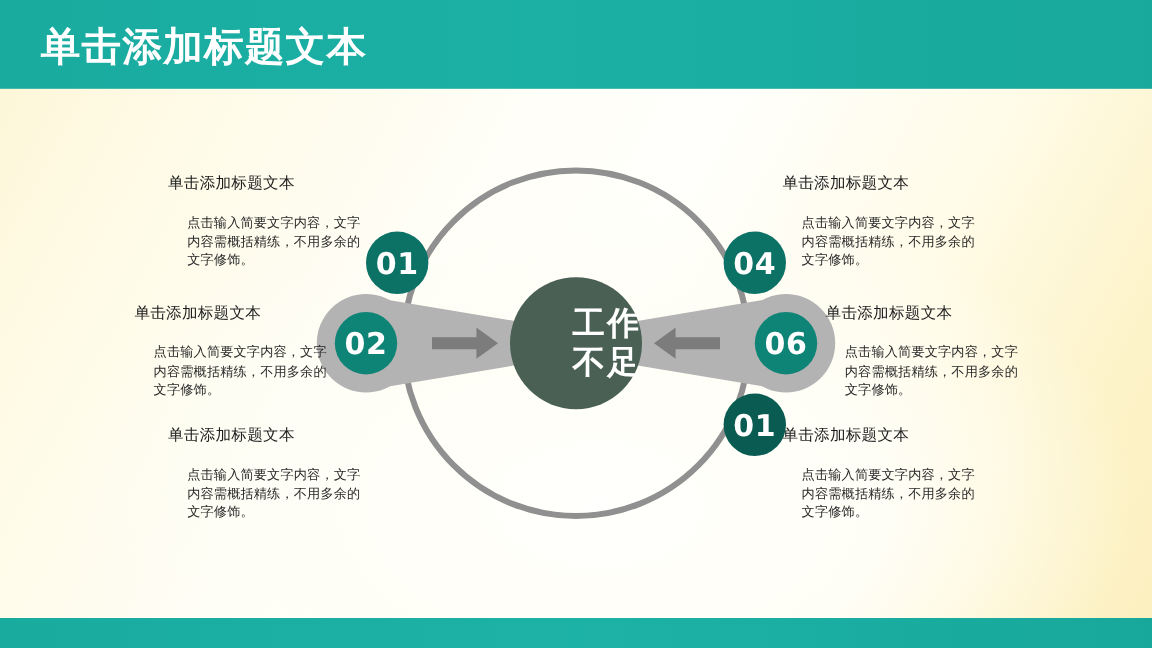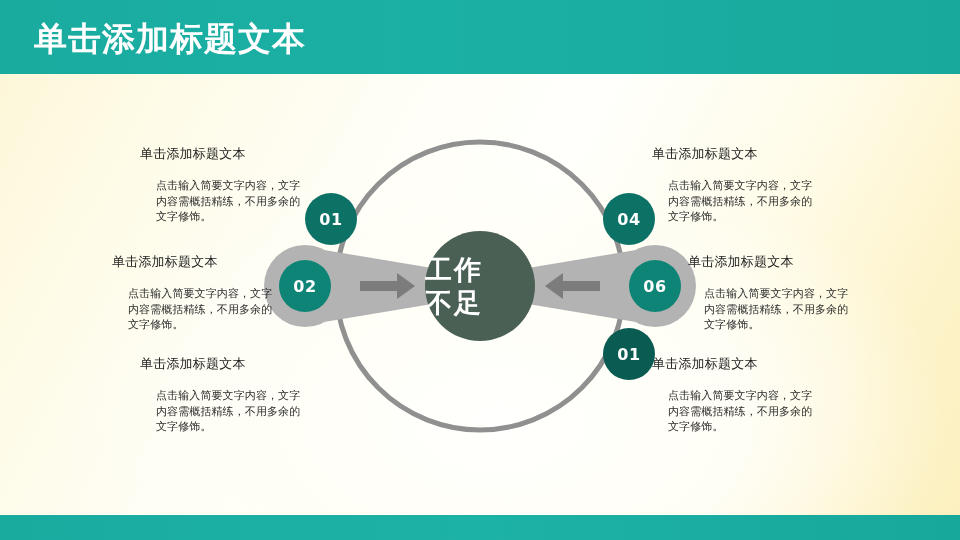--- a/index.html
+++ b/index.html
@@ -84,21 +84,21 @@
 
   
   .badge {
     position: absolute;
     border-radius: 50%;
     display: flex;
     align-items: center;
     justify-content: center;
     color: #ffffff;
     font-weight: bold;
-    font-size: 16px;
+    font-size: 25px;
     letter-spacing: 0.5px;
     box-sizing: border-box;
   }
 
   
   .tblock {
     position: absolute;
     width: 182px;
   }
   .tblock .t-head {
@@ -118,21 +118,21 @@
   }
   .tblock.right .t-head,
   .tblock.right .t-body {
     text-align: left;
   }
 
   .center-label {
     position: absolute;
     display: flex;
     flex-direction: column;
-    align-items: flex-start;
+    align-items: flex-end;
     justify-content: center;
     color: #ffffff;
     font-weight: bold;
     font-size: 27px;
     line-height: 33px;
     letter-spacing: 2px;
     text-align: center;
   }
 </style>
 </head>

